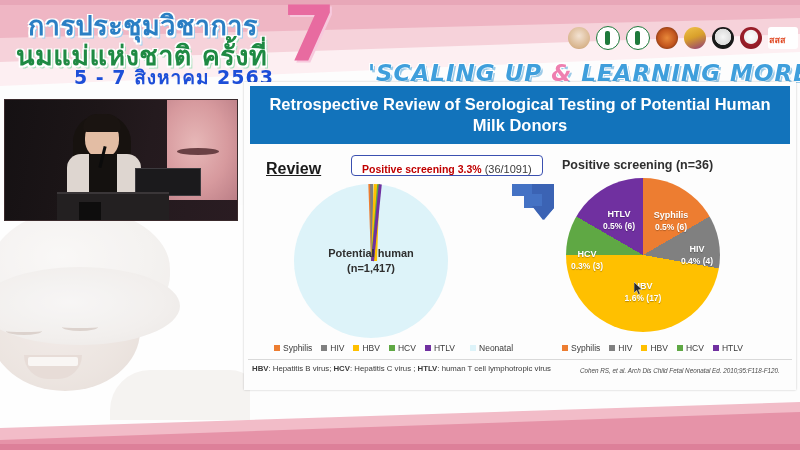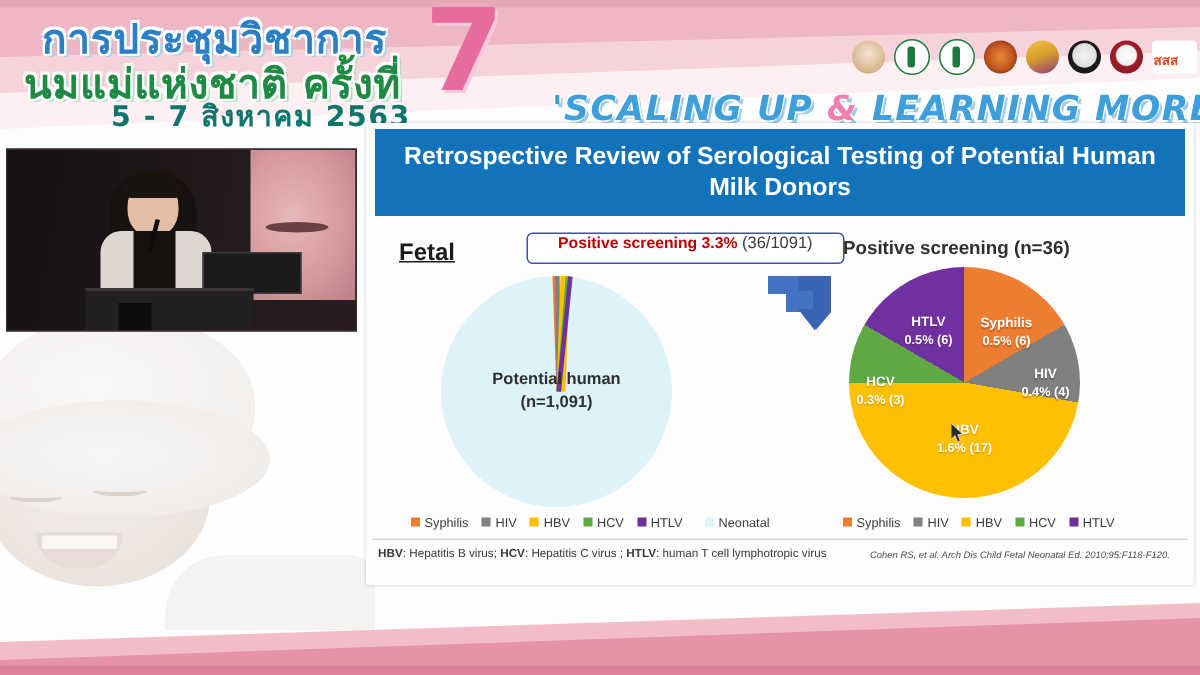--- a/index.html
+++ b/index.html
@@ -47,21 +47,21 @@
 
   
   .hdr-thai1,.hdr-thai2{
     position:absolute;font-weight:bold;letter-spacing:.5px;white-space:nowrap;
     font-family:"DejaVu Sans", sans-serif;
   }
   .hdr-thai1{left:28px;top:4px;font-size:27px;color:#2b7fc4;
     text-shadow:-1.5px -1.5px 0 #fff,1.5px -1.5px 0 #fff,-1.5px 1.5px 0 #fff,1.5px 1.5px 0 #fff,2.5px 2.5px 0 #9fd0ef;}
   .hdr-thai2{left:16px;top:34px;font-size:27px;color:#1f8a43;
     text-shadow:-1.5px -1.5px 0 #fff,1.5px -1.5px 0 #fff,-1.5px 1.5px 0 #fff,1.5px 1.5px 0 #fff,2.5px 2.5px 0 #a9dfbc;}
-  .hdr-date{position:absolute;left:74px;top:62px;font-size:19px;font-weight:bold;color:#0f766e;
+  .hdr-date{position:absolute;left:74px;top:62px;font-size:19px;font-weight:bold;color:#1d4ed8;
     font-family:"DejaVu Sans", sans-serif;letter-spacing:1px;white-space:nowrap;}
   .hdr-seven{position:absolute;left:283px;top:-4px;font-size:76px;font-weight:bold;color:#e86ba0;
     font-family:"DejaVu Sans", sans-serif;line-height:1;
     text-shadow:2px 2px 0 #f7c9dd;}
   .hdr-tag{position:absolute;left:368px;top:60px;font-size:23px;font-weight:bold;font-style:italic;
     color:#3f9fdc;letter-spacing:1px;white-space:nowrap;font-family:"DejaVu Sans", sans-serif;
     text-shadow:-1px -1px 0 #fff,1px -1px 0 #fff,-1px 1px 0 #fff,2px 2px 0 #9ccbe8;}
   .hdr-tag .amp{color:#ef7fb0;}
 
   
@@ -106,21 +106,21 @@
   .slide{position:absolute;left:244px;top:82px;width:552px;height:308px;background:#fdfdfd;
     box-shadow:0 0 2px rgba(0,0,0,.22);}
   .slide-title{position:absolute;left:6px;top:4px;width:540px;height:58px;background:#1273bb;color:#fff;
     display:flex;align-items:center;justify-content:center;text-align:center;
     font-size:16.5px;font-weight:bold;line-height:1.28;padding:0 10px;box-sizing:border-box;}
 
   .result-label{position:absolute;left:22px;top:78px;font-size:16px;font-weight:bold;color:#1b1b1b;
     text-decoration:underline;}
 
   .callout{position:absolute;left:107px;top:73px;height:19px;background:#fff;border:1.4px solid #3b50b0;
-    border-radius:4px;display:flex;align-items:flex-start;padding:0 20px;white-space:nowrap;}
+    border-radius:4px;display:flex;align-items:flex-end;padding:0 10px;white-space:nowrap;}
   .callout .ck{font-size:10.5px;font-weight:bold;color:#c00000;}
   .callout .cn{font-size:11px;color:#3b3b3b;margin-left:3px;}
 
   .arrow{position:absolute;left:266px;top:100px;width:46px;height:40px;}
 
   
   .pie-left{position:absolute;left:50px;top:102px;width:154px;height:154px;}
   .pie-left .disc{position:absolute;inset:0;border-radius:50%;background:#ddf3f9;}
   .pie-left .sl{position:absolute;left:50%;top:0;transform-origin:50% 77px;}
   .pie-left .sl i{display:block;width:3px;height:77px;}
@@ -211,21 +211,21 @@
     <div class="wc-vest"></div>
     <div class="wc-mic"></div>
     <div class="wc-laptop"></div>
     <div class="wc-podium"></div>
   </div>
 
   <div class="slide">
 
     <div class="slide-title">Retrospective Review of Serological Testing of Potential Human Milk Donors</div>
 
-    <div class="result-label">Fetal</div>
+    <div class="result-label">Review</div>
 
     <div class="callout">
       <span class="ck">Positive screening 3.3%</span>
       <span class="cn">(36/1091)</span>
     </div>
 
     <svg class="arrow" viewBox="0 0 46 40">
       <path d="M2 2 L24 2 L24 12 L34 12 L34 2 L44 2 L44 26 L34 38 L24 26 L14 26 L14 14 L2 14 Z" fill="#4472c4"></path>
       <path d="M22 2 L44 2 L44 26 L33 38 L22 24 L32 24 L32 12 L22 12 Z" fill="#3b63b4"></path>
     </svg>
@@ -242,21 +242,21 @@
           <i style="background:#ffc000;width:6px"></i>
         </div>
       <div class="sl" style="transform:rotate(4.6deg)">
           <i style="background:#5fa844"></i>
         </div>
       <div class="sl" style="transform:rotate(5.8deg)">
           <i style="background:#7030a0"></i>
         </div>
       <div class="pl-label">
         <div>Potential human</div>
-        <div>(n=1,091)</div>
+        <div>(n=1,417)</div>
       </div>
     </div>
 
     <div class="right-head">Positive screening (n=36)</div>
     <div class="pie-right"></div>
 
     <div class="ptxt" style="left:396px;top:128px;width:62px;">
       <b>Syphilis</b>
       <span>0.5% (6)</span>
     </div>

